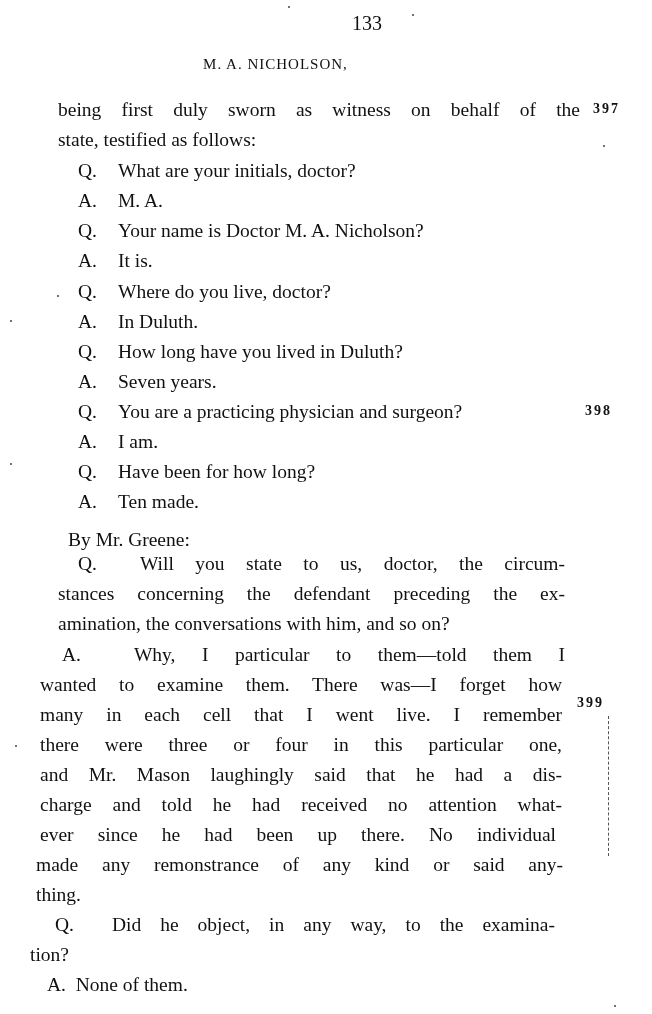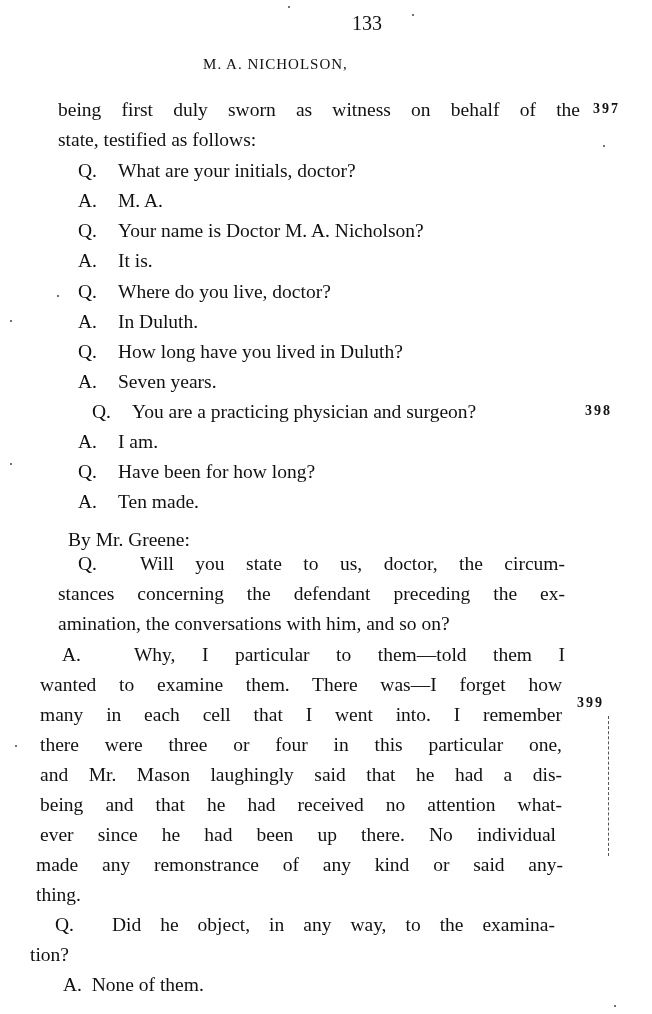--- a/index.html
+++ b/index.html
@@ -43,21 +43,21 @@
   </div>
   <div class="line" style="top:310px; left:78px;">
     <span class="label">A.</span><span>In Duluth.</span>
   </div>
   <div class="line" style="top:340px; left:78px;">
     <span class="label">Q.</span><span>How long have you lived in Duluth?</span>
   </div>
   <div class="line" style="top:370px; left:78px;">
     <span class="label">A.</span><span>Seven years.</span>
   </div>
-  <div class="line" style="top:400px; left:92px;">
+  <div class="line" style="top:400px; left:78px;">
     <span class="label">Q.</span><span>You are a practicing physician and surgeon?</span>
   </div>
   <div class="marg" style="top:403px; left:585px;">398</div>
   <div class="line" style="top:430px; left:78px;">
     <span class="label">A.</span><span>I am.</span>
   </div>
   <div class="line" style="top:460px; left:78px;">
     <span class="label">Q.</span><span>Have been for how long?</span>
   </div>
   <div class="line" style="top:490px; left:78px;">
@@ -69,35 +69,35 @@
   <div class="line just" style="top:552px; left:78px; width:487px;">
     <span>Q.</span>&nbsp;&nbsp;<span>Will you state to us, doctor, the circum-</span>
   </div>
   <div class="line just" style="top:582px; left:58px; width:507px;">stances concerning the defendant preceding the ex-</div>
   <div class="line" style="top:612px; left:58px;">amination, the conversations with him, and so on?</div>
 
   <div class="line just" style="top:643px; left:58px; width:507px;">
     <span style="padding-left:4px">A.</span>&nbsp;&nbsp;<span>Why, I particular to them—told them I</span>
   </div>
   <div class="line just" style="top:673px; left:40px; width:522px;">wanted to examine them. There was—I forget how</div>
-  <div class="line just" style="top:703px; left:40px; width:522px;">many in each cell that I went into. I remember</div>
+  <div class="line just" style="top:703px; left:40px; width:522px;">many in each cell that I went live. I remember</div>
   <div class="marg" style="top:695px; left:577px;">399</div>
   <div class="line just" style="top:733px; left:40px; width:522px;">there were three or four in this particular one,</div>
   <div class="line just" style="top:763px; left:40px; width:522px;">and Mr. Mason laughingly said that he had a dis-</div>
-  <div class="line just" style="top:793px; left:40px; width:522px;">being and that he had received no attention what-</div>
+  <div class="line just" style="top:793px; left:40px; width:522px;">charge and told he had received no attention what-</div>
   <div class="line just" style="top:823px; left:40px; width:516px;">ever since he had been up there. No individual</div>
   <div class="line just" style="top:853px; left:36px; width:527px;">made any remonstrance of any kind or said any-</div>
   <div class="line" style="top:883px; left:36px;">thing.</div>
 
   <div class="line just" style="top:913px; left:55px; width:500px;">
     <span>Q.</span>&nbsp;&nbsp;<span>Did he object, in any way, to the examina-</span>
   </div>
   <div class="line" style="top:943px; left:30px;">tion?</div>
 
-  <div class="line" style="top:973px; left:63px;text-align:center;">
+  <div class="line" style="top:973px; left:47px;text-align:center;">
     <span>A.</span>&nbsp;&nbsp;<span>None of them.</span>
   </div>
 
   <div class="rule"></div>
   <div class="speckle" style="top:6px; left:288px;"></div>
   <div class="speckle" style="top:14px; left:412px;"></div>
   <div class="speckle" style="top:295px; left:57px;"></div>
   <div class="speckle" style="top:463px; left:10px;"></div>
   <div class="speckle" style="top:745px; left:15px;"></div>
   <div class="speckle" style="top:145px; left:603px;"></div>

